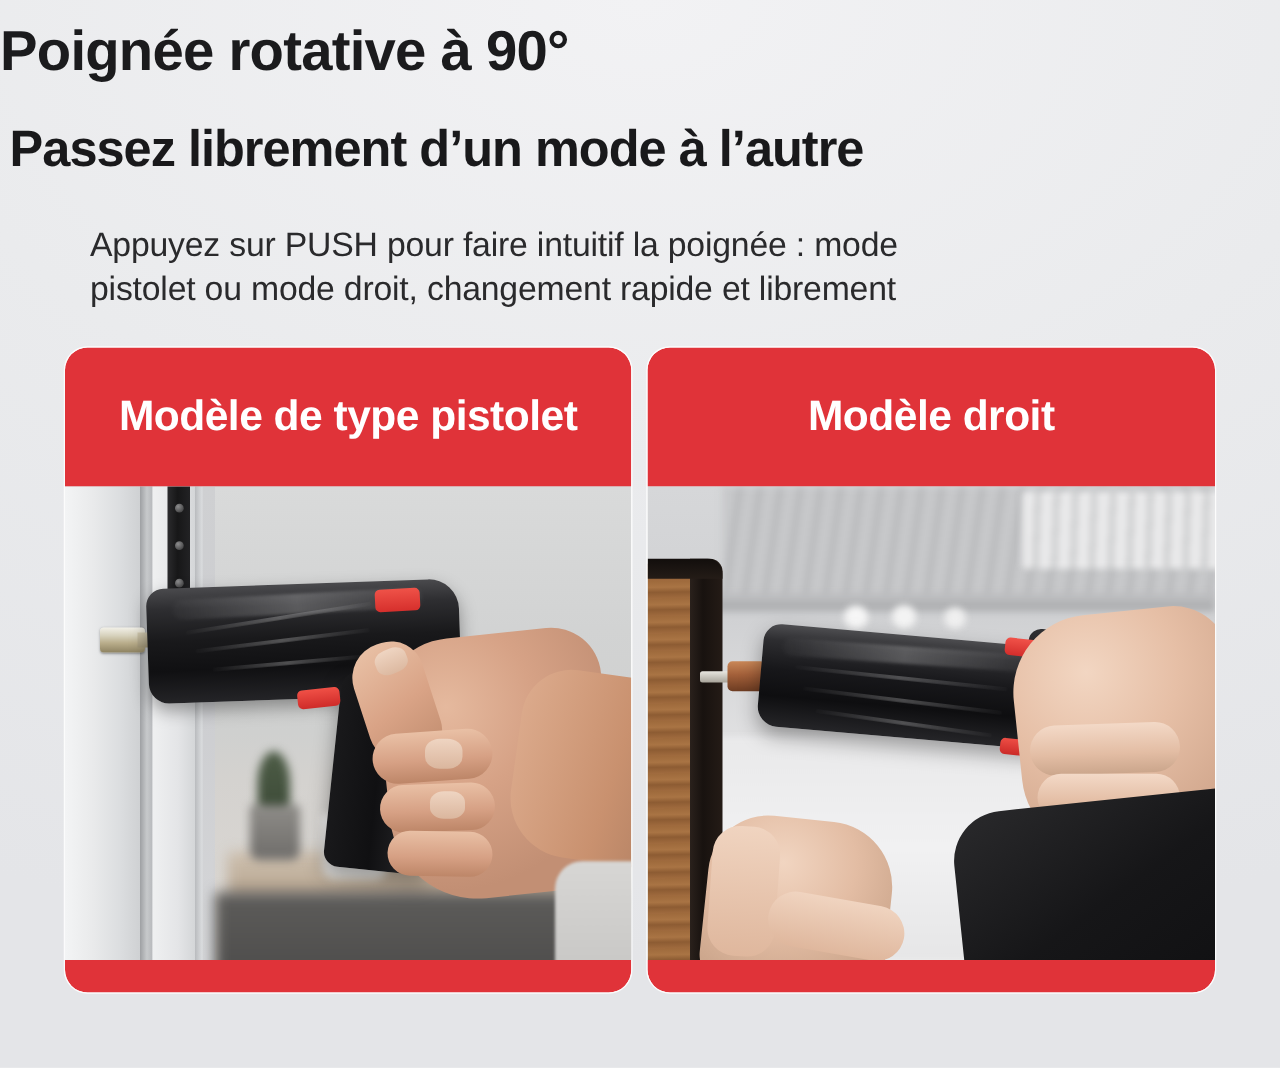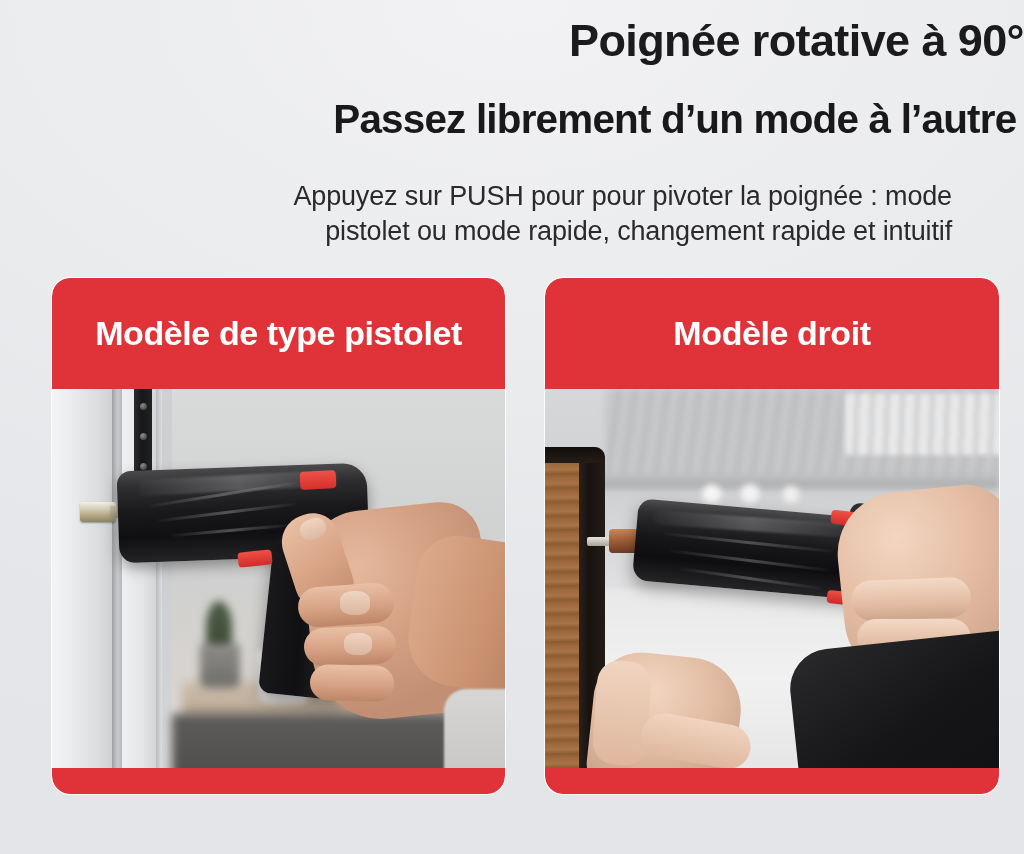--- a/index.html
+++ b/index.html
@@ -9,21 +9,21 @@
     font-family:"Liberation Sans","DejaVu Sans",sans-serif;
     background:#e9eaec;
   }
   #stage{
     position:relative;width:1024px;height:854px;overflow:hidden;
     background:
       radial-gradient(120% 90% at 50% 0%, #f2f2f4 0%, #eaebed 48%, #e4e5e8 100%);
   }
 
   
-  .headings{position:absolute;left:0;top:0;width:1024px;text-align:right;}
+  .headings{position:absolute;left:0;top:0;width:1024px;text-align:left;}
   .h-title{
     margin:0;padding:0;
     font-size:45px;font-weight:700;line-height:1;
     letter-spacing:-0.6px;color:#1b1b1d;
     padding-top:18px;
   }
   .h-sub{
     margin:0;padding:0;
     font-size:41px;font-weight:700;line-height:1;
     letter-spacing:-0.8px;color:#19191b;
@@ -40,21 +40,21 @@
 
   
   .card{
     position:absolute;top:278px;height:516px;
     border-radius:18px;
     background:#ffffff;
     overflow:hidden;
     box-shadow:0 0 0 1px rgba(255,255,255,0.85);
   }
   .card.left{left:52px;width:453px;}
-  .card.right{left:545px;width:454px;}
+  .card.right{left:518px;width:454px;}
 
   .cap{
     position:absolute;left:0;right:0;
     background:#e03339;
     color:#ffffff;
     display:flex;align-items:center;justify-content:center;
     text-align:center;
     font-weight:700;
     letter-spacing:-0.4px;
     z-index:3;
@@ -374,22 +374,22 @@
 </style>
 </head>
 <body>
 
 <div id="stage">
 
   <div class="headings">
     <h1 class="h-title">Poignée rotative à 90°</h1>
     <h2 class="h-sub">Passez librement d’un mode à l’autre</h2>
     <p class="h-body">
-      <span>Appuyez sur PUSH pour pour pivoter la poignée : mode</span>
-      <span>pistolet ou mode rapide, changement rapide et intuitif</span>
+      <span>Appuyez sur PUSH pour faire intuitif la poignée : mode</span>
+      <span>pistolet ou mode droit, changement rapide et librement</span>
     </p>
   </div>
 
   <div class="card left">
 
     <div class="cap top">
       <span class="caplabel">Modèle de type pistolet</span>
     </div>
 
     <div class="photo">

